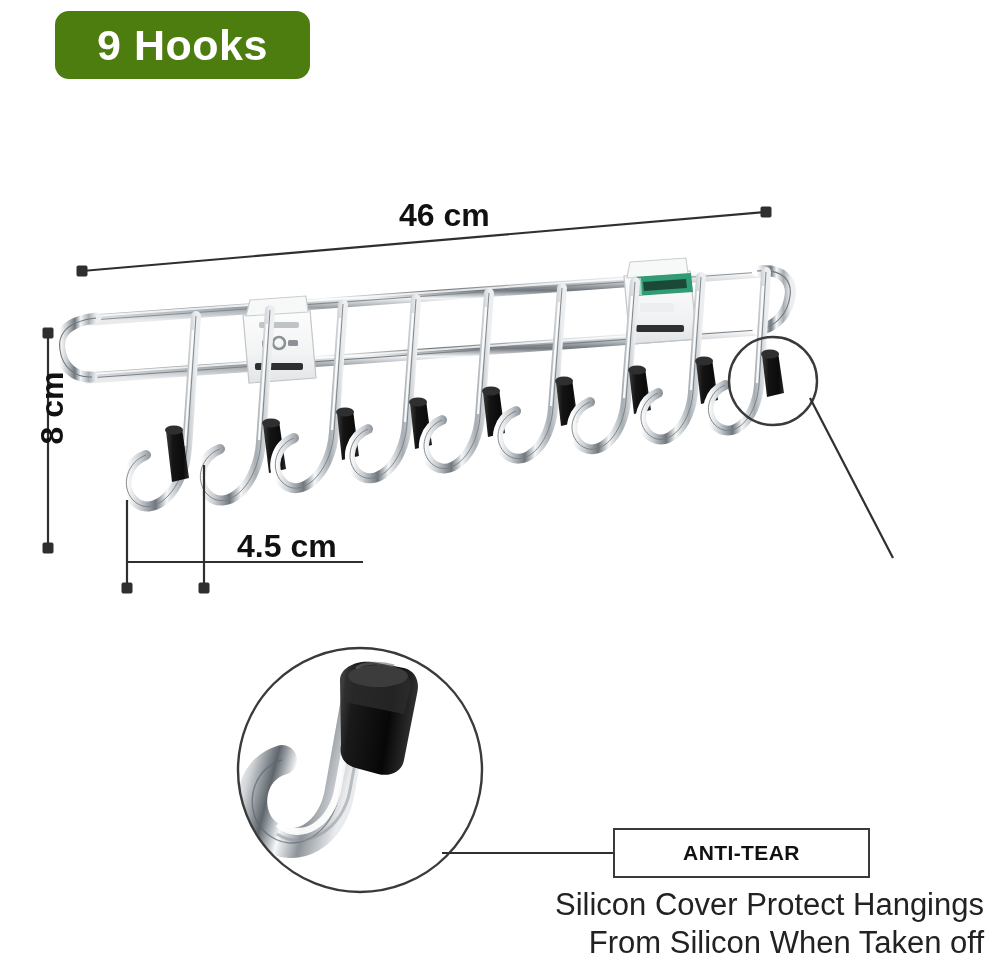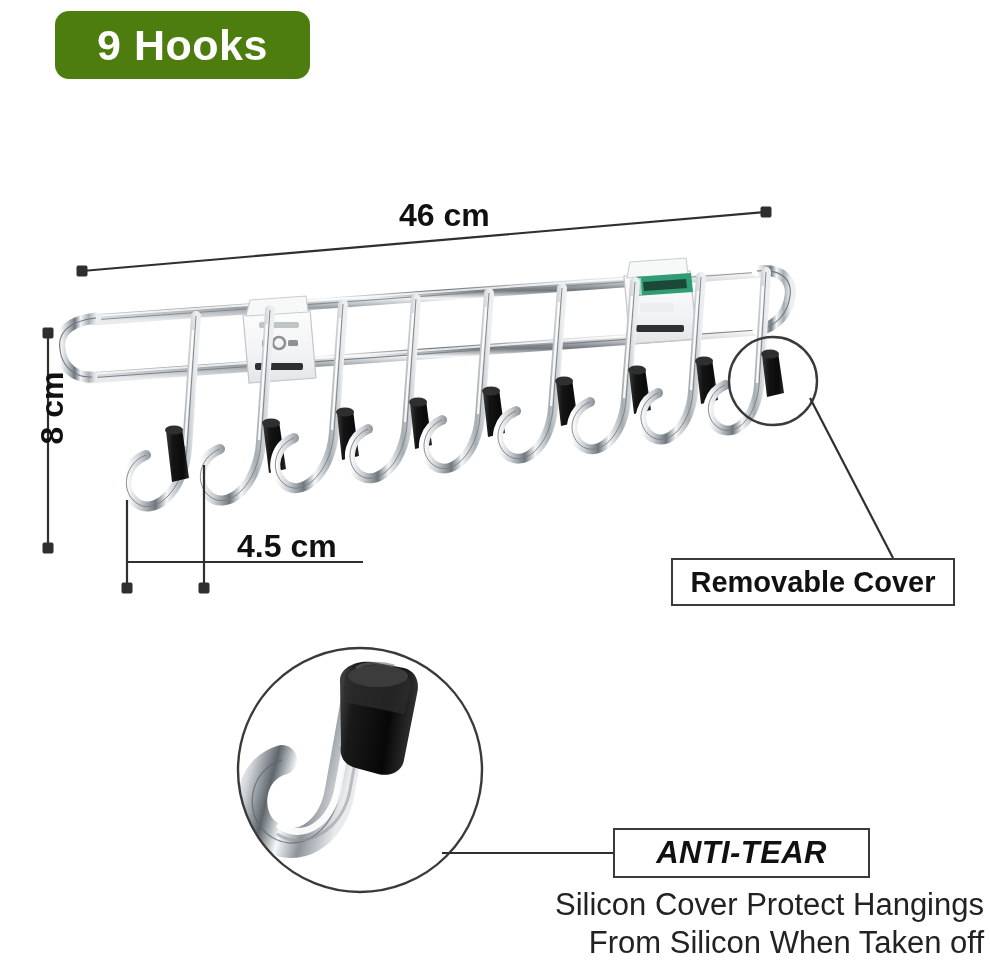--- a/index.html
+++ b/index.html
@@ -82,21 +82,21 @@
     top: 558px;
     width: 284px;
     height: 48px;
   }
   #anti-tear-box {
     left: 613px;
     top: 828px;
     width: 257px;
     height: 50px;
   }
-  #anti-tear-box .callout-text { font-size: 31px; letter-spacing: 0.4px; font-style: italic; }
+  #anti-tear-box .callout-text { font-size: 21px; letter-spacing: 0.4px; }
 
   
   #bottom-desc {
     left: 0px;
     top: 886px;
     width: 990px;
     text-align: right;
     padding-right: 6px;
     box-sizing: border-box;
   }
@@ -331,23 +331,20 @@
   <div class="abs" id="hooks-badge">
     <span class="badge-text">9 Hooks</span>
   </div>
 
   <div class="abs dim-text" id="dim-46">46 cm</div>
 
   <div class="abs dim-text" id="dim-8">8 cm</div>
 
   <div class="abs dim-text" id="dim-45">4.5 cm</div>
 
-  <div class="abs callout-box" id="removable-cover-box">
-    <span class="callout-text">Removable Cover</span>
-  </div>
 
   <div class="abs callout-box" id="anti-tear-box">
     <span class="callout-text">ANTI-TEAR</span>
   </div>
 
   <div class="abs" id="bottom-desc">
     <div class="desc-line">Silicon Cover Protect Hangings</div>
     <div class="desc-line">From Silicon When Taken off</div>
   </div>
 

